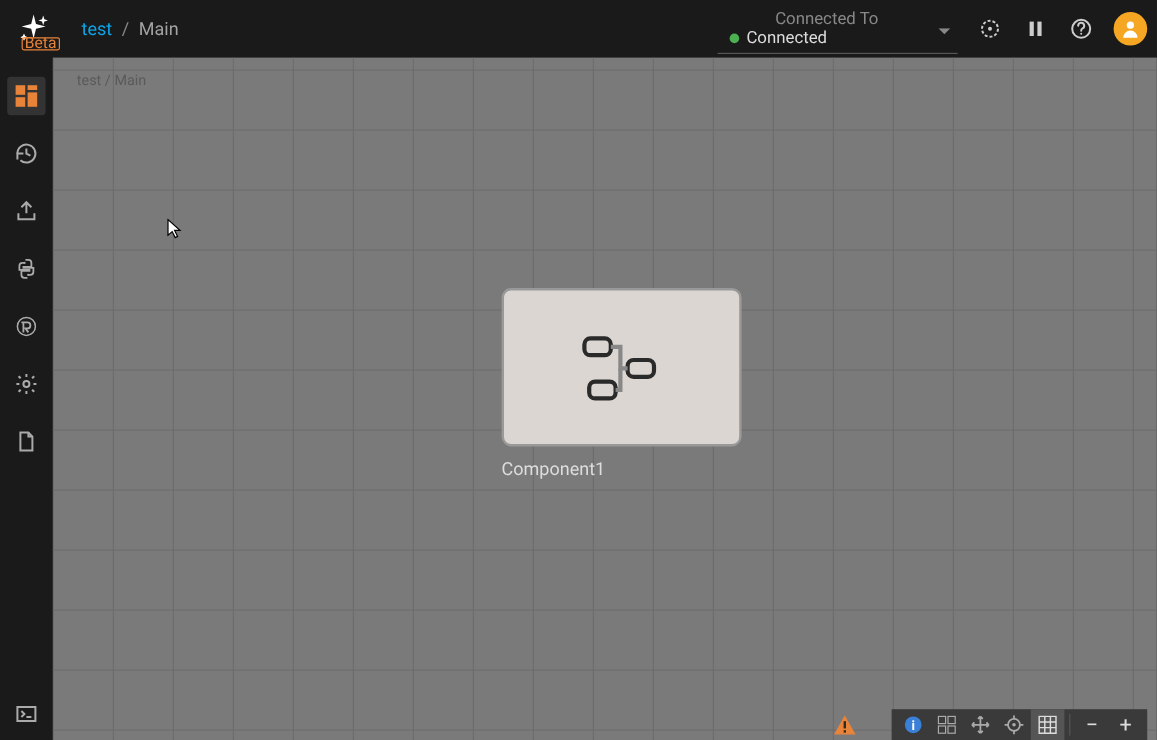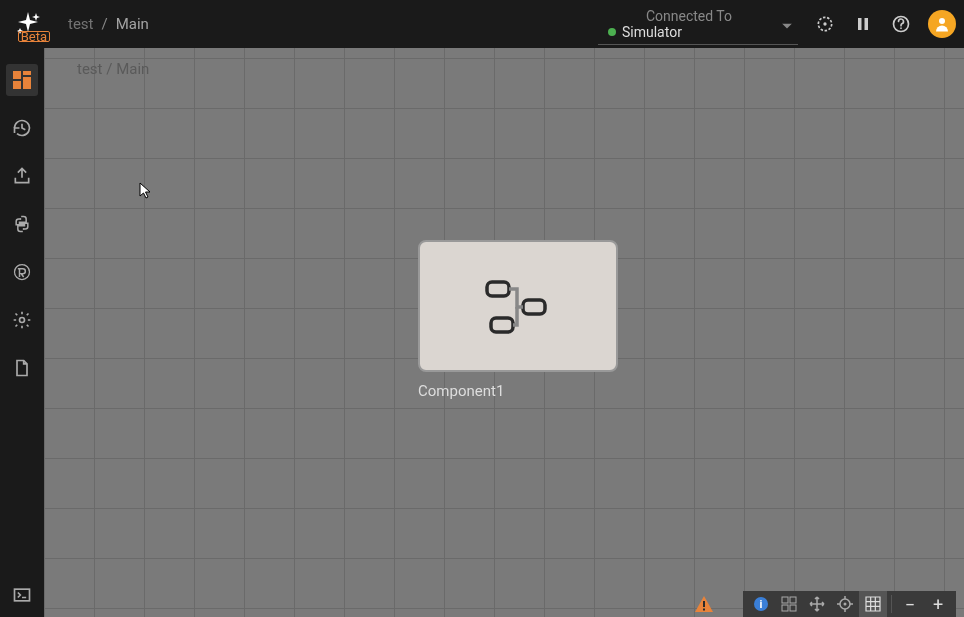--- a/index.html
+++ b/index.html
@@ -39,21 +39,21 @@
       border-radius: 2px;
       line-height: 9px;
     }
     .breadcrumb {
       display: flex;
       align-items: center;
       gap: 8px;
       margin-left: 20px;
       font-size: 15px;
     }
-    .breadcrumb .project { color: #737373; }
+    .breadcrumb .project { color: #0ea5e9; }
     .breadcrumb .sep { color: #888; }
     .breadcrumb .page { color: #a3a3a3; }
     .header-right {
       margin-left: auto;
       display: flex;
       align-items: center;
       gap: 16px;
     }
     .connection-box {
       border-bottom: 1px solid #555;
@@ -148,23 +148,23 @@
       background-color: #7a7a7a;
       background-image:
         linear-gradient(#6a6a6a 1px, transparent 1px),
         linear-gradient(90deg, #6a6a6a 1px, transparent 1px);
       background-size: 50px 50px;
       background-position: 0px 10px;
     }
     .canvas-breadcrumb {
       position: absolute;
       top: 12px;
-      left: 33px;
+      left: 20px;
       color: #5a5a5a;
-      font-size: 15px;
+      font-size: 12px;
     }
     .component {
       position: absolute;
       left: 374px;
       top: 192px;
       width: 200px;
       text-align: left;
     }
     .component-box {
       width: 200px;
@@ -239,21 +239,21 @@
   <div class="breadcrumb">
     <span class="project">test</span>
     <span class="sep">/</span>
     <span class="page">Main</span>
   </div>
   <div class="header-right">
     <div class="connection-box">
       <div class="connection-label">Connected To</div>
       <div class="connection-value">
         <span class="status-dot"></span>
-        <span>Simulator</span>
+        <span>Connected</span>
       </div>
       <span class="conn-dropdown">
         <svg width="10" height="6" viewBox="0 0 10 6">
             <path d="M0 0 L5 5 L10 0 Z" fill="currentColor"></path>
           </svg>
       </span>
     </div>
     <div class="header-icon">
       <svg width="20" height="20" viewBox="0 0 24 24">
         <circle cx="12" cy="12" r="8" stroke="currentColor" stroke-width="2" fill="none" stroke-dasharray="3 2"></circle>

